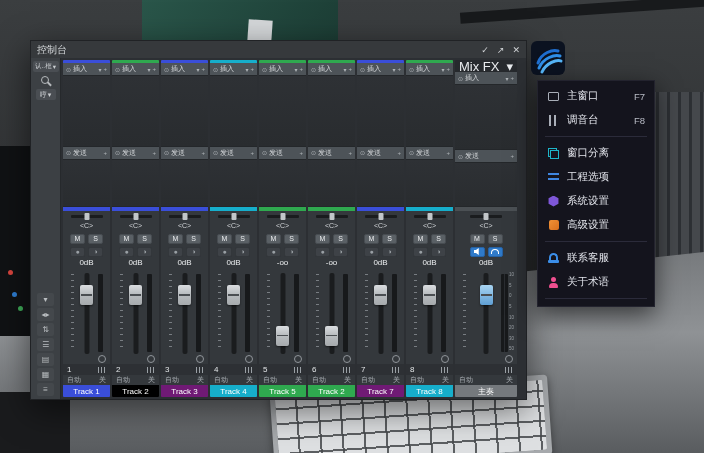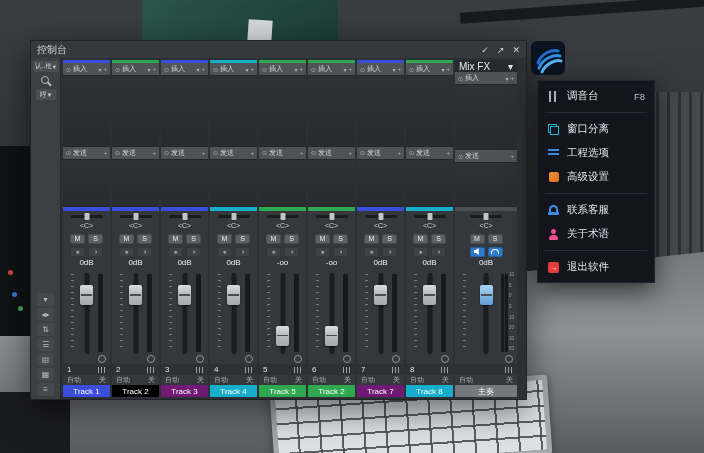--- a/index.html
+++ b/index.html
@@ -56,21 +56,21 @@
     font-size:8px;line-height:13px;text-align:center;}
 
   
   .strips{flex:1;display:flex;gap:2px;padding:2px;min-width:0;}
   .ch-wrap{display:flex;gap:2px;}
   .strip{display:flex;flex-direction:column;background:#34383c;overflow:hidden;border-radius:1px;}
   .ch{flex:none;width:47px;}
   .main-strip{flex:none;width:62px;}
   .tc{height:3px;flex:none;background:#555;}
   .mixfx-head{height:12px;flex:none;display:flex;align-items:center;gap:2px;padding:0 4px;
-    background:#26292d;font-size:10px;color:#e8eaed;}
+    background:#26292d;font-size:13px;color:#e8eaed;}
   .rhead{height:12px;flex:none;display:flex;align-items:center;gap:2px;padding:0 3px;
     background:#4d5358;font-size:7px;color:#d6d9dc;}
   .rhead .pw,.rhead .mini{font-size:6px;color:#aeb3b7;}
   .sp{flex:1;}
   .rack{background:linear-gradient(180deg,#2e3135,#292c2f);border-top:1px solid #24272a;
     border-bottom:1px solid #24272a;}
   .rack.ins{flex:1.5;}
   .rack.snd{flex:1;}
   .mc{height:4px;flex:none;background:#4b5054;}
   .panrow{height:11px;flex:none;display:flex;align-items:center;justify-content:center;}
@@ -691,46 +691,51 @@
       <g fill="none" stroke-linecap="round">
         <path d="M7 22 C10 12, 22 8, 27 10" stroke="#1f6fd0" stroke-width="3"></path>
         <path d="M8 27 C12 17, 24 13, 29 15" stroke="#2f8fe8" stroke-width="3"></path>
         <path d="M11 31 C15 22, 26 18, 30 20" stroke="#55b5f7" stroke-width="3"></path>
       </g>
     </svg>
   </div>
 
   <div class="context-menu">
       <div class="menu-item">
+        <span class="mi icon-main-window-icon"></span>
+        <span>主窗口</span>
+        <span class="shortcut">F7</span>
+      </div>
+      <div class="menu-item">
         <span class="mi icon-mixer-icon"></span>
         <span>调音台</span>
         <span class="shortcut">F8</span>
       </div>
       <div class="menu-sep"></div>
       <div class="menu-item">
         <span class="mi icon-window-split-icon"></span>
         <span>窗口分离</span>
       </div>
       <div class="menu-item">
         <span class="mi icon-project-options-icon"></span>
         <span>工程选项</span>
       </div>
       <div class="menu-item">
+        <span class="mi icon-system-settings-icon"></span>
+        <span>系统设置</span>
+      </div>
+      <div class="menu-item">
         <span class="mi icon-advanced-settings-icon"></span>
         <span>高级设置</span>
       </div>
       <div class="menu-sep"></div>
       <div class="menu-item">
         <span class="mi icon-support-icon"></span>
         <span>联系客服</span>
       </div>
       <div class="menu-item">
         <span class="mi icon-about-icon"></span>
         <span>关于术语</span>
       </div>
       <div class="menu-sep"></div>
-      <div class="menu-item">
-        <span class="mi icon-exit-icon"></span>
-        <span>退出软件</span>
-      </div>
     </div>
 
 </div>
 
 </body></html>

